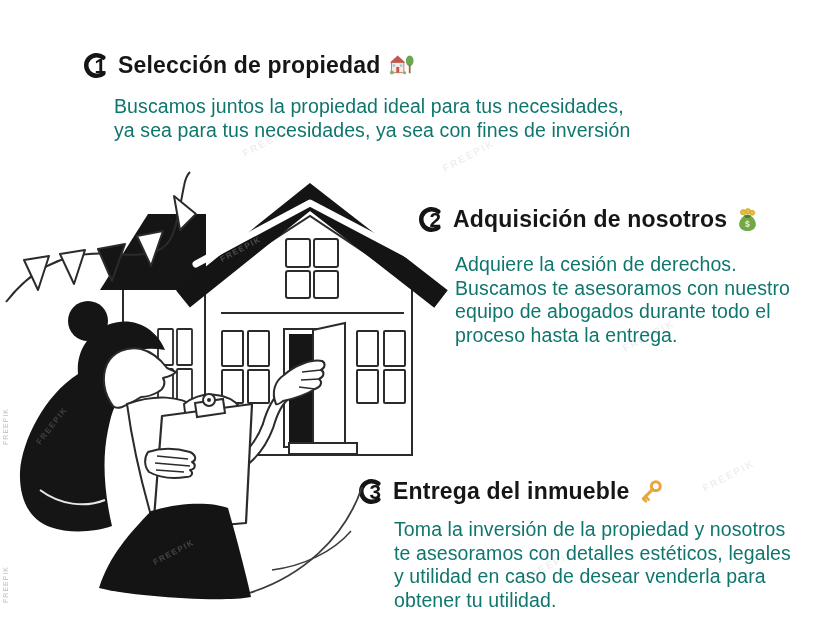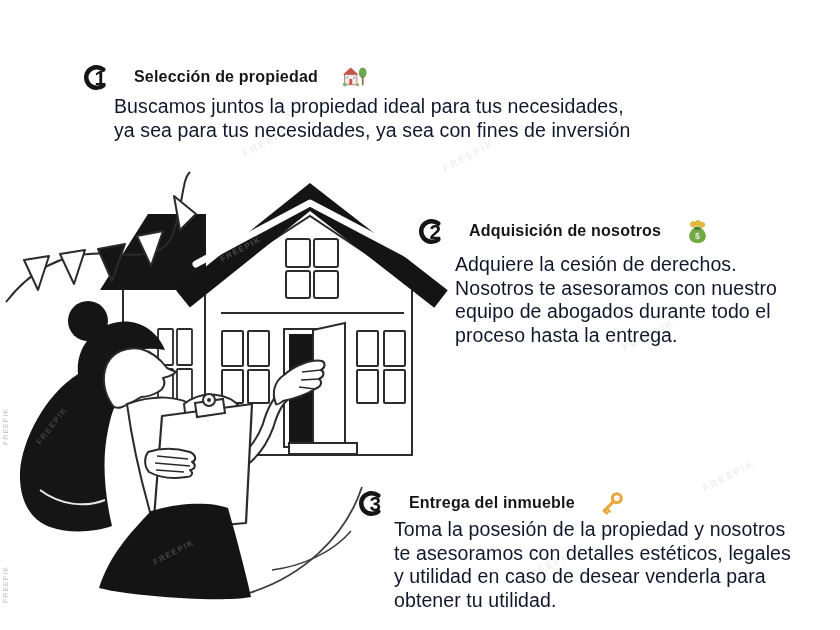--- a/index.html
+++ b/index.html
@@ -4,24 +4,24 @@
 <style>
   html,body{margin:0;padding:0;background:#fff;}
   .canvas{position:relative;width:840px;height:630px;background:#ffffff;overflow:hidden;
           font-family:"Liberation Sans",sans-serif;color:#161616;}
   .step-head{position:absolute;display:flex;align-items:center;gap:7px;}
   .badge{width:27px;height:27px;display:inline-block;flex:0 0 auto;}
   .badge svg{width:27px;height:27px;display:block;}
   .badge .arc{fill:none;stroke:#151515;stroke-width:5;stroke-linecap:round;}
   .badge .badge-num{font-family:"Liberation Sans",sans-serif;font-weight:700;font-size:23px;
                     fill:#151515;text-anchor:middle;}
-  .step-title{margin:16px;font-size:16px;font-weight:700;color:#161616;letter-spacing:.2px;}
+  .step-title{margin:0;font-size:23px;font-weight:700;color:#161616;letter-spacing:.2px;}
   .emoji{width:27px;height:27px;display:inline-block;flex:0 0 auto;}
   .emoji svg{width:27px;height:27px;display:block;}
-  .step-body{position:absolute;font-size:19.5px;line-height:23.5px;color:#0f172a;letter-spacing:.1px;}
+  .step-body{position:absolute;font-size:19.5px;line-height:23.5px;color:#0f766e;letter-spacing:.1px;}
   #head1{left:84px;top:52px;}   #body1{left:114px;top:95px;}
   #head2{left:419px;top:206px;} #body2{left:455px;top:253px;}
   #head3{left:359px;top:478px;} #body3{left:394px;top:518px;}
   .illus{position:absolute;left:0;top:168px;width:465px;height:462px;}
   .wm{position:absolute;font-size:10px;letter-spacing:2px;color:rgba(0,0,0,0.07);
       transform:rotate(-28deg);pointer-events:none;font-weight:700;}
   .wm-edge{position:absolute;font-size:7px;letter-spacing:1px;color:rgba(0,0,0,0.28);
       writing-mode:vertical-rl;transform:rotate(180deg);pointer-events:none;}
 </style>
 </head>
@@ -70,21 +70,21 @@
         <circle cx="14.5" cy="5.5" r="2.8" fill="#e6bb3f" stroke="#caa22c" stroke-width="0.7"></circle>
         <circle cx="19" cy="7" r="2.6" fill="#e6bb3f" stroke="#caa22c" stroke-width="0.7"></circle>
         <path d="M14,8.5 C8,10.5 4.5,16 5.5,20.5 C6.4,24.3 10,26 14,26 C18,26 21.6,24.3 22.5,20.5 C23.5,16 20,10.5 14,8.5 Z" fill="#74a844"></path>
         <path d="M10.5,9.5 L17.5,9.5 L16.5,12.2 L11.5,12.2 Z" fill="#4e7a2c"></path>
         <text x="14" y="21.5" font-size="9" font-weight="700" fill="#e9efdd" text-anchor="middle" font-family="Liberation Sans, sans-serif">$</text>
       </svg>
     </span>
   </div>
   <div class="step-body" id="body2">
     <div>Adquiere la cesión de derechos.</div>
-    <div>Nosotros te asesoramos con nuestro</div>
+    <div>Buscamos te asesoramos con nuestro</div>
     <div>equipo de abogados durante todo el</div>
     <div>proceso hasta la entrega.</div>
   </div>
 
   <div class="step-head" id="head3">
     <span class="badge">
       <svg viewBox="0 0 30 30">
         <path class="arc" d="M21.4,6.2 A11.5,11.5 0 1 0 21.4,23.8"></path>
         <text class="badge-num" x="18" y="23.6">3</text>
       </svg>
@@ -93,21 +93,21 @@
     <span class="emoji">
       <svg viewBox="0 0 28 28">
         <circle cx="19.5" cy="8.5" r="4.6" fill="none" stroke="#e9a63b" stroke-width="3.2"></circle>
         <line x1="16.2" y1="11.8" x2="6.5" y2="21.5" stroke="#e9a63b" stroke-width="3.2" stroke-linecap="round"></line>
         <line x1="8.8" y1="19.2" x2="12" y2="22.4" stroke="#e9a63b" stroke-width="2.8" stroke-linecap="round"></line>
         <line x1="6.5" y1="21.5" x2="9.2" y2="24.2" stroke="#e9a63b" stroke-width="2.8" stroke-linecap="round"></line>
       </svg>
     </span>
   </div>
   <div class="step-body" id="body3">
-    <div>Toma la posesión de la propiedad y nosotros</div>
+    <div>Toma la inversión de la propiedad y nosotros</div>
     <div>te asesoramos con detalles estéticos, legales</div>
     <div>y utilidad en caso de desear venderla para</div>
     <div>obtener tu utilidad.</div>
   </div>
 
   <svg class="illus" viewBox="0 168 465 462">
 
     <g>
       <line x1="123" y1="290" x2="123" y2="342" stroke="#2b2b2b" stroke-width="2"></line>
       <g fill="#ffffff" stroke="#2b2b2b" stroke-width="1.8">

